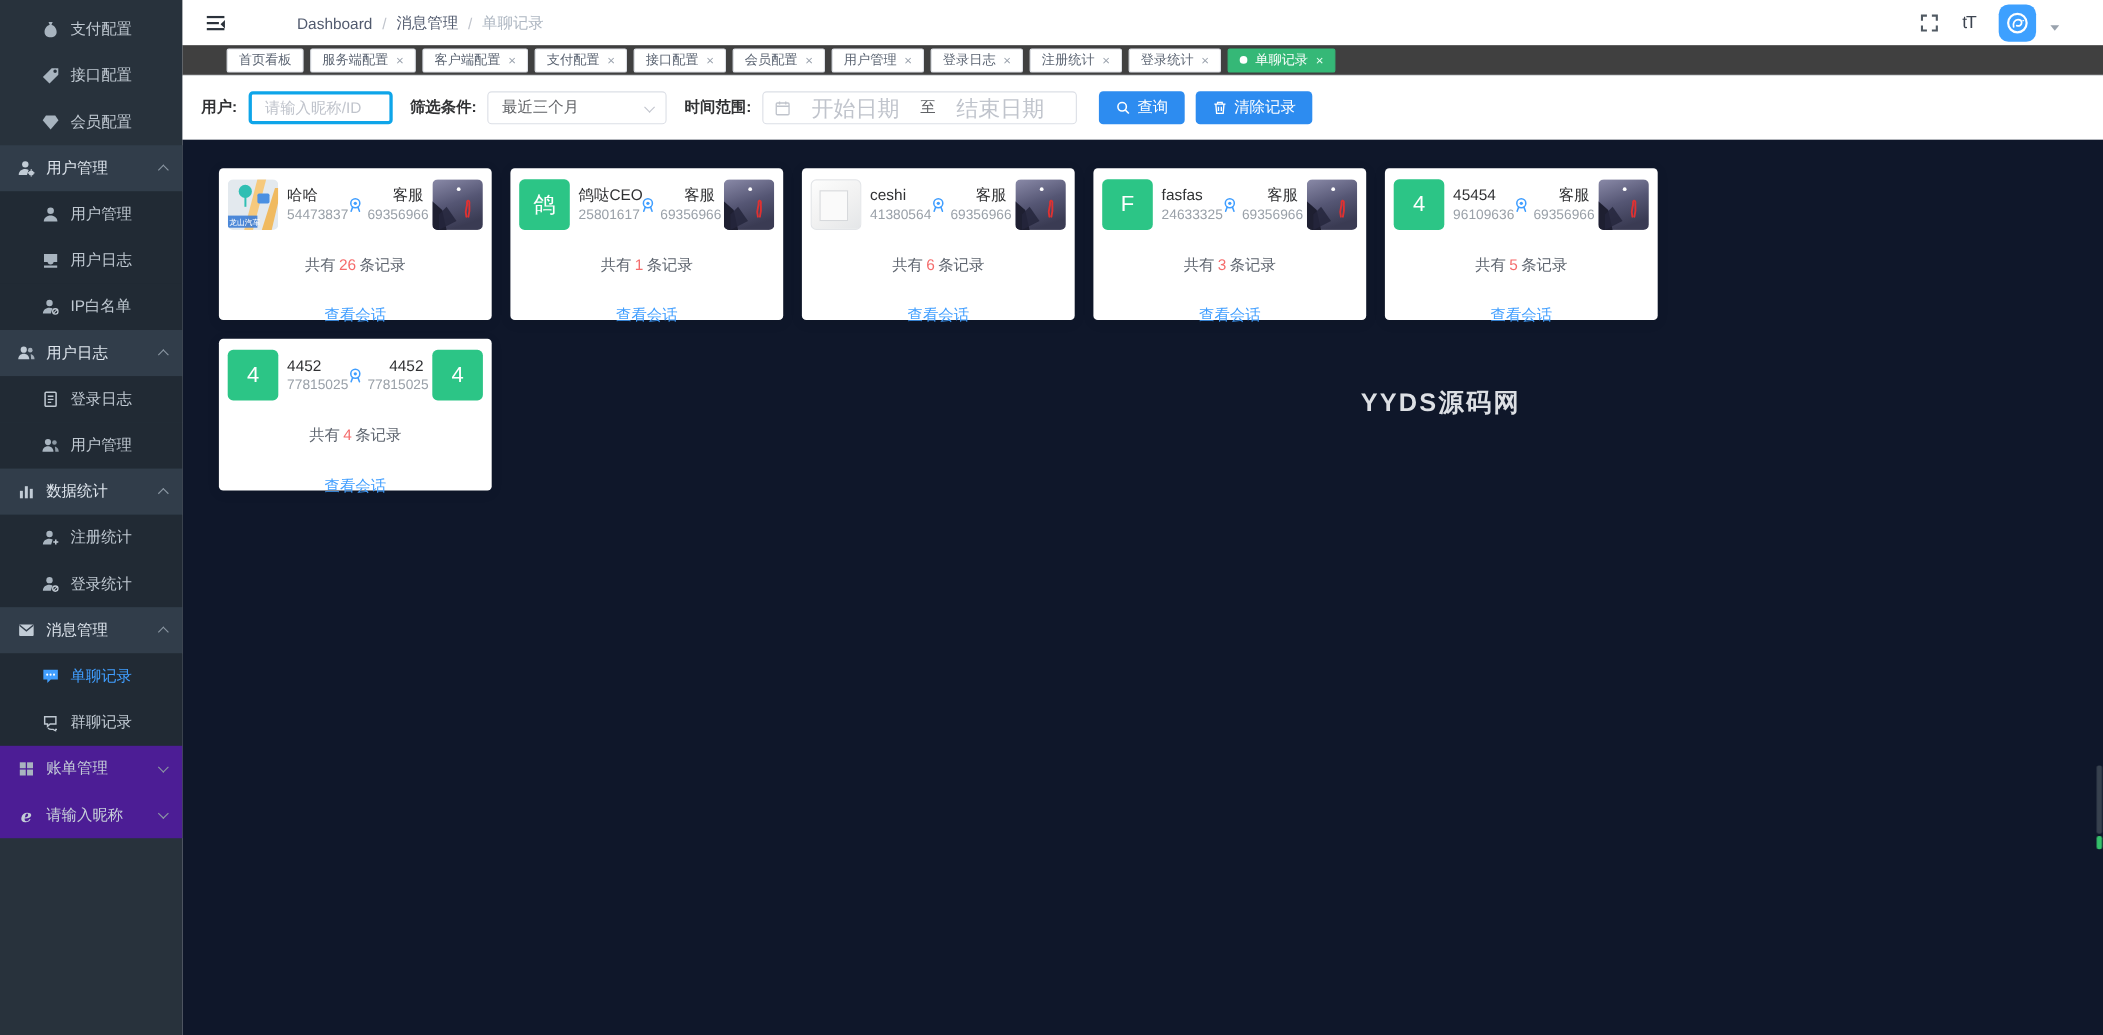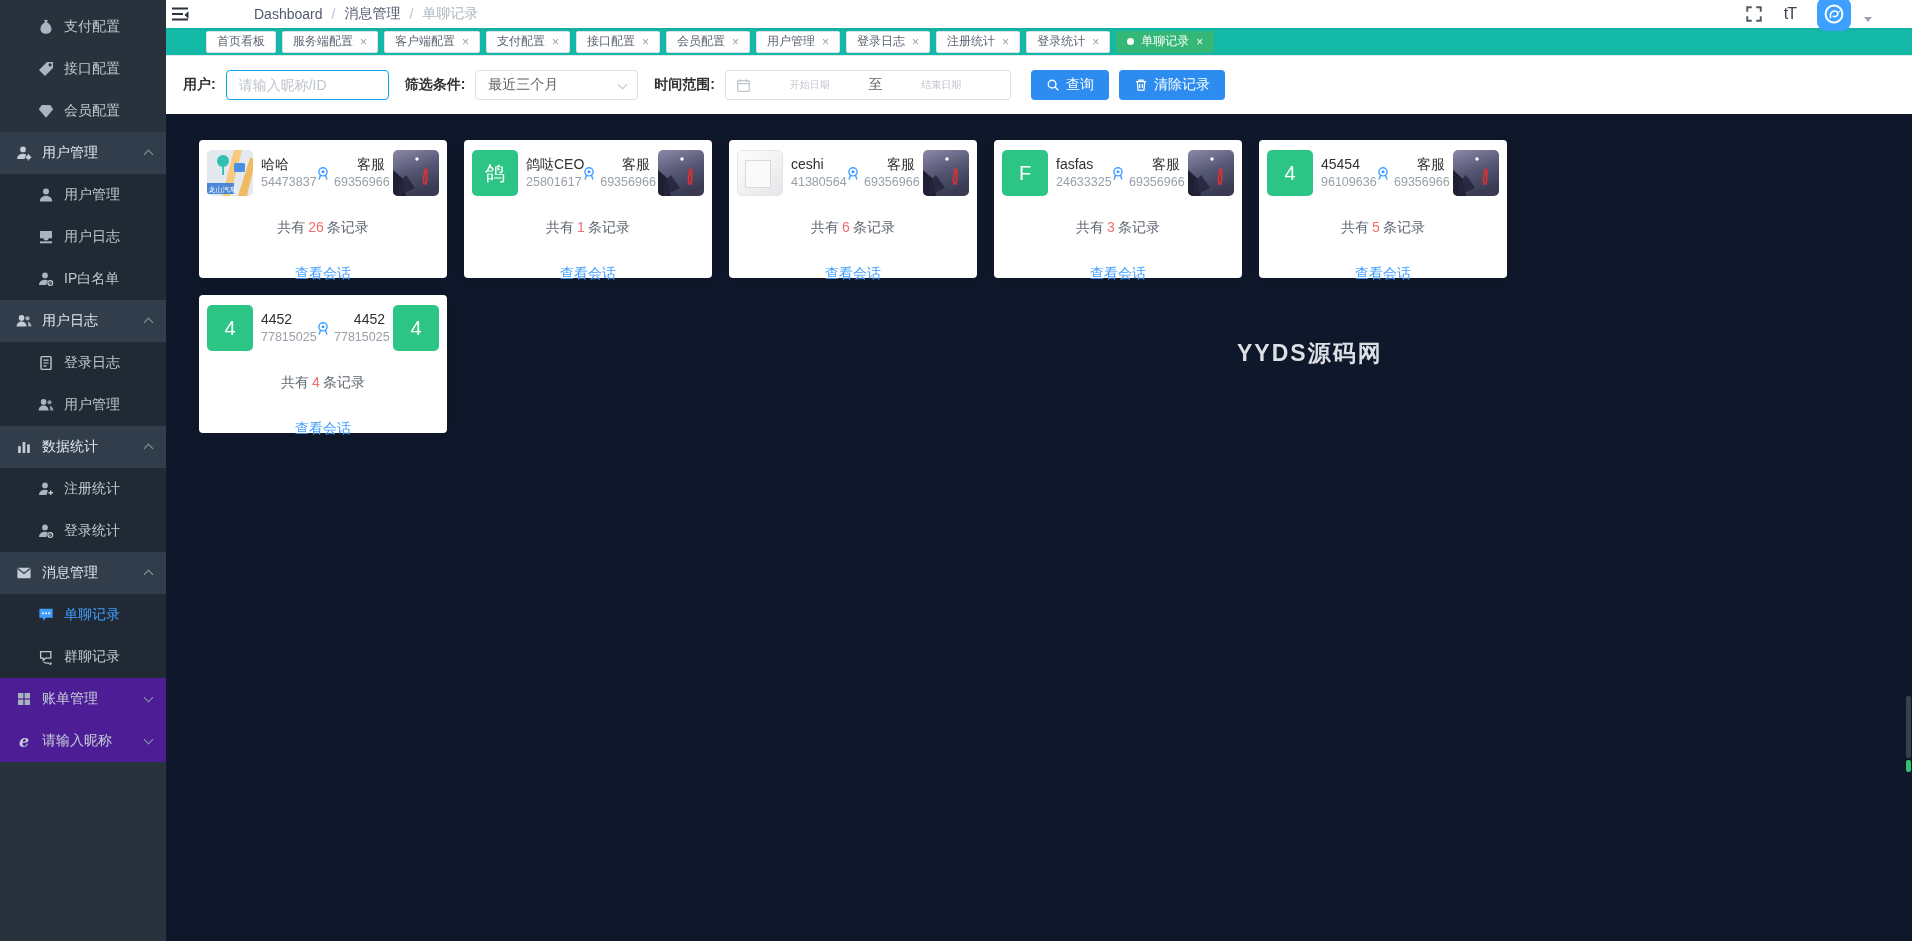--- a/index.html
+++ b/index.html
@@ -18,50 +18,50 @@
   .side-item.active { color:#409eff; }
   .side-item.active .ic { fill:#409eff; }
   .chev { position:absolute; right:14px; width:7px; height:7px; border-right:1.5px solid #8b97a3; border-bottom:1.5px solid #8b97a3; }
   .chev.up { transform:rotate(-135deg); top:19px; }
   .chev.down { transform:rotate(45deg); top:16px; }
   .e-ic { font:italic 700 16px "DejaVu Serif",serif; color:#c2ccd6; width:16px; margin-right:10px; display:inline-block; text-align:center; }
 
   
   .main { flex:1; display:flex; flex-direction:column; min-width:0; }
 
-  .topbar { height:28px; background:#fff; display:flex; align-items:center; padding:0 0 0 4px; box-shadow:0 1px 3px rgba(0,21,41,.06); position:relative; z-index:5; }
+  .topbar { height:41px; background:#fff; display:flex; align-items:center; padding:0 0 0 20px; box-shadow:0 1px 3px rgba(0,21,41,.06); position:relative; z-index:5; }
   .fold-ic { width:20px; height:20px; cursor:pointer; fill:#2b323b; }
   .breadcrumb { margin-left:64px; display:flex; align-items:center; gap:9px; font-size:14px; }
   .bc-link { color:#515a6e; cursor:pointer; }
   .bc-sep { color:#c0c4cc; }
   .bc-cur { color:#aeb7c2; }
   .tb-right { margin-left:auto; display:flex; align-items:center; gap:21px; padding-right:40px; }
   .fs-ic { width:18px; height:18px; stroke:#515a63; cursor:pointer; }
   .tT { font-size:16px; color:#3c4450; cursor:pointer; letter-spacing:-1px; }
   .avatar-logo { width:34px; height:34px; border-radius:9px; background:#3da0ff; display:flex; align-items:center; justify-content:center; cursor:pointer; }
   .caret-dn { width:0; height:0; border-left:4px solid transparent; border-right:4px solid transparent; border-top:5px solid #99a2ad; margin-left:-8px; margin-top:10px; cursor:pointer; }
 
   
-  .tabsbar { height:28px; background:#14b8a6; border-bottom:1px solid #e4e7ea; display:flex; align-items:center; padding-left:40px; gap:6px; }
+  .tabsbar { height:28px; background:#404040; border-bottom:1px solid #e4e7ea; display:flex; align-items:center; padding-left:40px; gap:6px; }
   .tab { height:22px; background:#fff; border:1px solid #dde0e6; border-radius:2px; display:inline-flex; align-items:center; padding:0 10px; font-size:12px; color:#5b6472; cursor:pointer; gap:7px; white-space:nowrap; }
   .tab .tclose { color:#9aa2ad; font-size:12px; line-height:1; cursor:pointer; font-style:normal; }
   .tab.active { background:#35b877; border-color:#35b877; color:#fff; }
   .tab.active .tclose { color:#eafff3; }
   .tdot { width:7px; height:7px; border-radius:50%; background:#fff; }
 
   
   .filterbar { height:58px; background:#fff; display:flex; align-items:center; padding-left:17px; }
   .flabel { font-weight:700; color:#303133; margin-right:10px; white-space:nowrap; }
-  .f-input { width:163px; height:30px; border:1px solid #0ea5e9; border-radius:4px; padding:4px 12px; font-size:14px; color:#606266; outline:none; margin-right:8px; font-family:inherit; }
+  .f-input { width:131px; height:30px; border:3px solid #0ea5e9; border-radius:4px; padding:4px 12px; font-size:14px; color:#606266; outline:none; margin-right:8px; font-family:inherit; }
   .f-input::placeholder { color:#c0c4cc; }
   .f-select { width:163px; height:30px; border:1px solid #dcdfe6; border-radius:4px; display:flex; align-items:center; padding:0 26px 0 12px; color:#606266; position:relative; cursor:pointer; margin-right:8px; }
   .sel-caret { position:absolute; right:11px; top:10px; width:7px; height:7px; border-right:1.4px solid #c0c4cc; border-bottom:1.4px solid #c0c4cc; transform:rotate(45deg); }
   .f-range { width:286px; height:30px; border:1px solid #dcdfe6; border-radius:4px; display:flex; align-items:center; padding:0 10px; margin-right:10px; color:#c0c4cc; }
   .cal-ic { width:15px; height:15px; stroke:#c0c4cc; flex-shrink:0; }
-  .rg-start,.rg-end { flex:1; text-align:center; font-size:10px; color:#c0c4cc; }
+  .rg-start,.rg-end { flex:1; text-align:center; font-size:20px; color:#c0c4cc; }
   .rg-to { color:#606266; font-size:14px; }
   .btn { height:30px; border:none; border-radius:4px; background:#2d8cf0; color:#fff; font-size:14px; font-family:inherit; display:inline-flex; align-items:center; gap:6px; padding:0 15px; cursor:pointer; margin-left:10px; }
   .btn svg { width:14px; height:14px; stroke:#fff; }
 
   
   .content { flex:1; background:#0f172a; position:relative; padding:26px 0 0 33px; overflow:hidden; }
   .cards { display:grid; grid-template-columns:repeat(5,248px); gap:17px; }
   .card { width:248px; height:138px; background:#fff; border-radius:4px; box-shadow:0 2px 12px rgba(0,0,0,.07); padding:10px 8px; }
   .crow { display:flex; align-items:center; }
   .avatar { width:46px; height:46px; border-radius:5px; flex-shrink:0; overflow:hidden; position:relative; }

